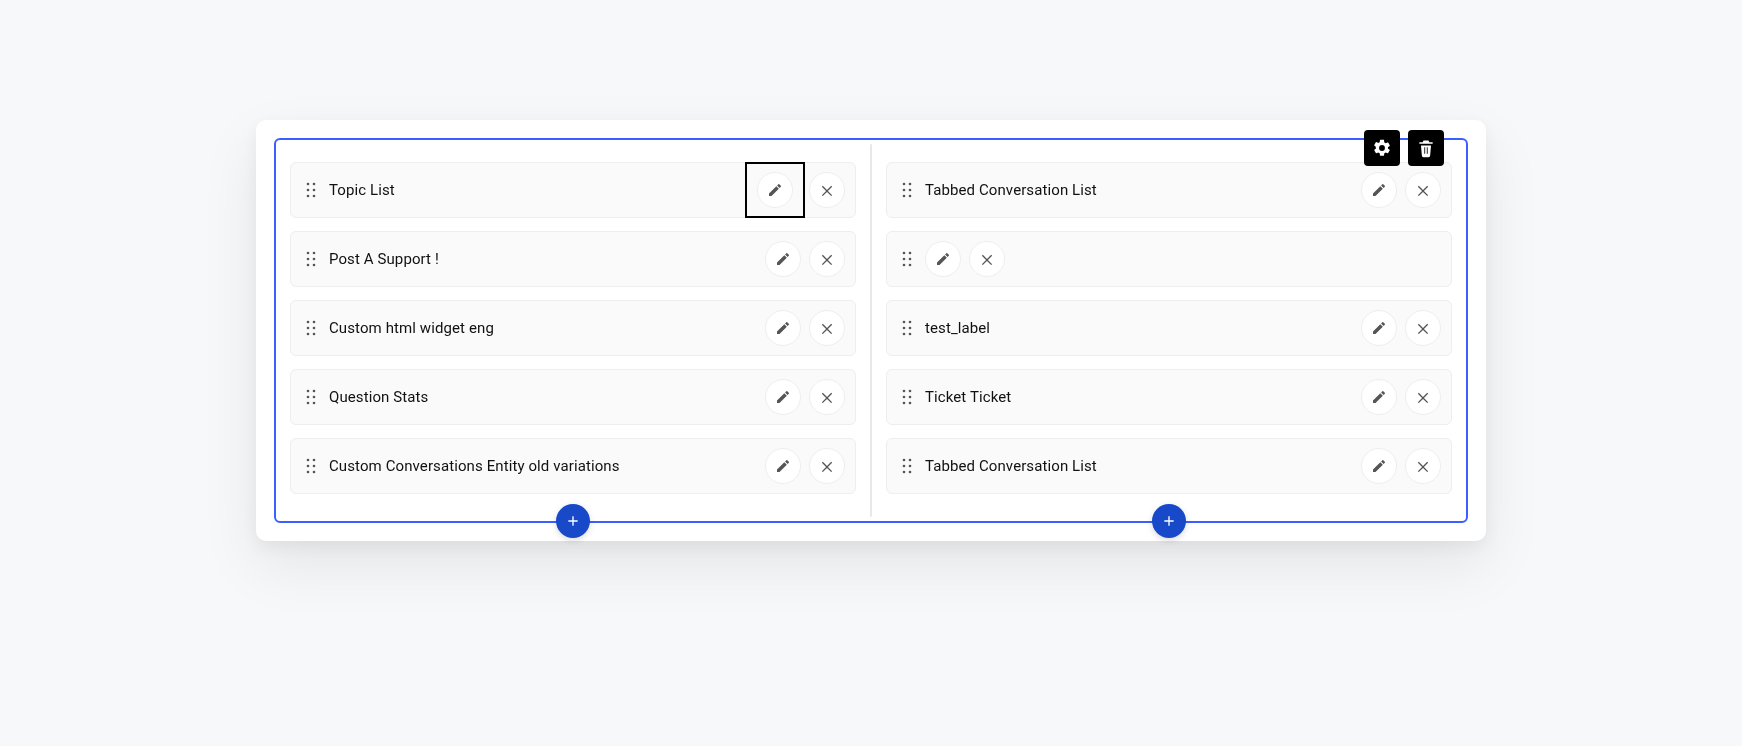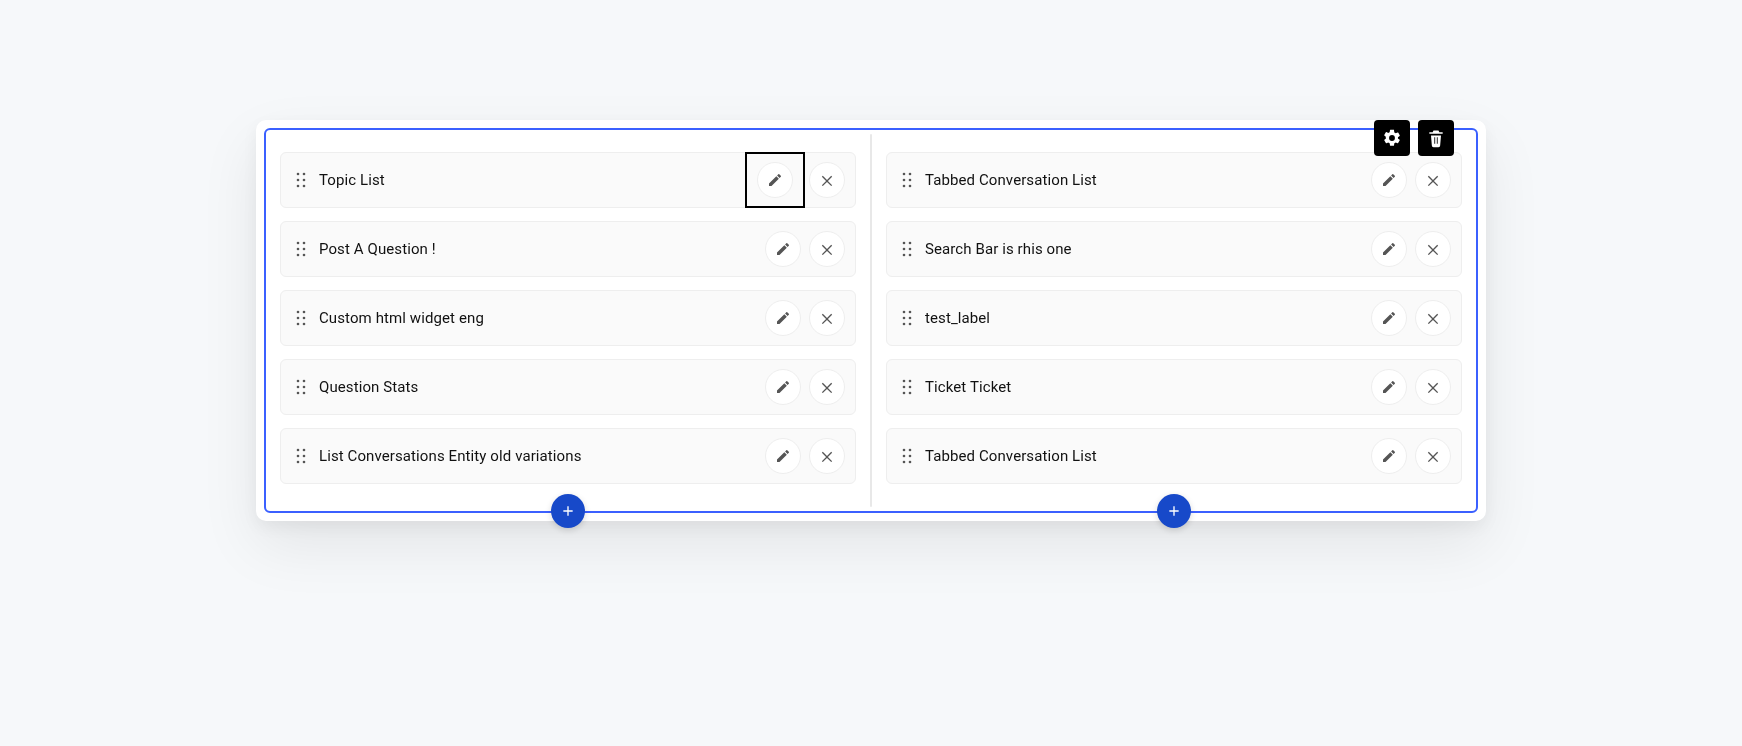--- a/index.html
+++ b/index.html
@@ -20,21 +20,21 @@
     border-radius: 10px;
     box-shadow: 0 24px 60px rgba(0,0,0,0.08), 0 6px 16px rgba(0,0,0,0.05);
     padding: 0;
     position: relative;
   }
 
   .selected-frame {
     border: 2px solid #3b60ff;
     border-radius: 6px;
     position: relative;
-    margin: 8px;
+    margin: 18px;
   }
 
   .columns {
     display: flex;
     width: 100%;
     align-items: stretch;
   }
 
   .column {
     flex: 1;
@@ -223,21 +223,21 @@
             </button>
           </div>
         </div>
 
         <div class="widget-row">
           <span class="drag-handle">
               <svg width="10" height="16" fill="currentColor">
                 <use href="#i-drag"></use>
               </svg>
             </span>
-          <span class="widget-label">Post A Question !</span>
+          <span class="widget-label">Post A Support !</span>
           <div class="row-actions">
             <button class="circle-btn">
                 <svg fill="currentColor">
                   <use href="#i-pencil"></use>
                 </svg>
               </button>
             <button class="circle-btn">
                 <svg fill="currentColor">
                   <use href="#i-close"></use>
                 </svg>
@@ -286,21 +286,21 @@
               </button>
           </div>
         </div>
 
         <div class="widget-row">
           <span class="drag-handle">
               <svg width="10" height="16" fill="currentColor">
                 <use href="#i-drag"></use>
               </svg>
             </span>
-          <span class="widget-label">List Conversations Entity old variations</span>
+          <span class="widget-label">Custom Conversations Entity old variations</span>
           <div class="row-actions">
             <button class="circle-btn">
                 <svg fill="currentColor">
                   <use href="#i-pencil"></use>
                 </svg>
               </button>
             <button class="circle-btn">
                 <svg fill="currentColor">
                   <use href="#i-close"></use>
                 </svg>
@@ -338,21 +338,20 @@
               </button>
           </div>
         </div>
 
         <div class="widget-row">
           <span class="drag-handle">
               <svg width="10" height="16" fill="currentColor">
                 <use href="#i-drag"></use>
               </svg>
             </span>
-          <span class="widget-label">Search Bar is rhis one</span>
           <div class="row-actions">
             <button class="circle-btn">
                 <svg fill="currentColor">
                   <use href="#i-pencil"></use>
                 </svg>
               </button>
             <button class="circle-btn">
                 <svg fill="currentColor">
                   <use href="#i-close"></use>
                 </svg>

